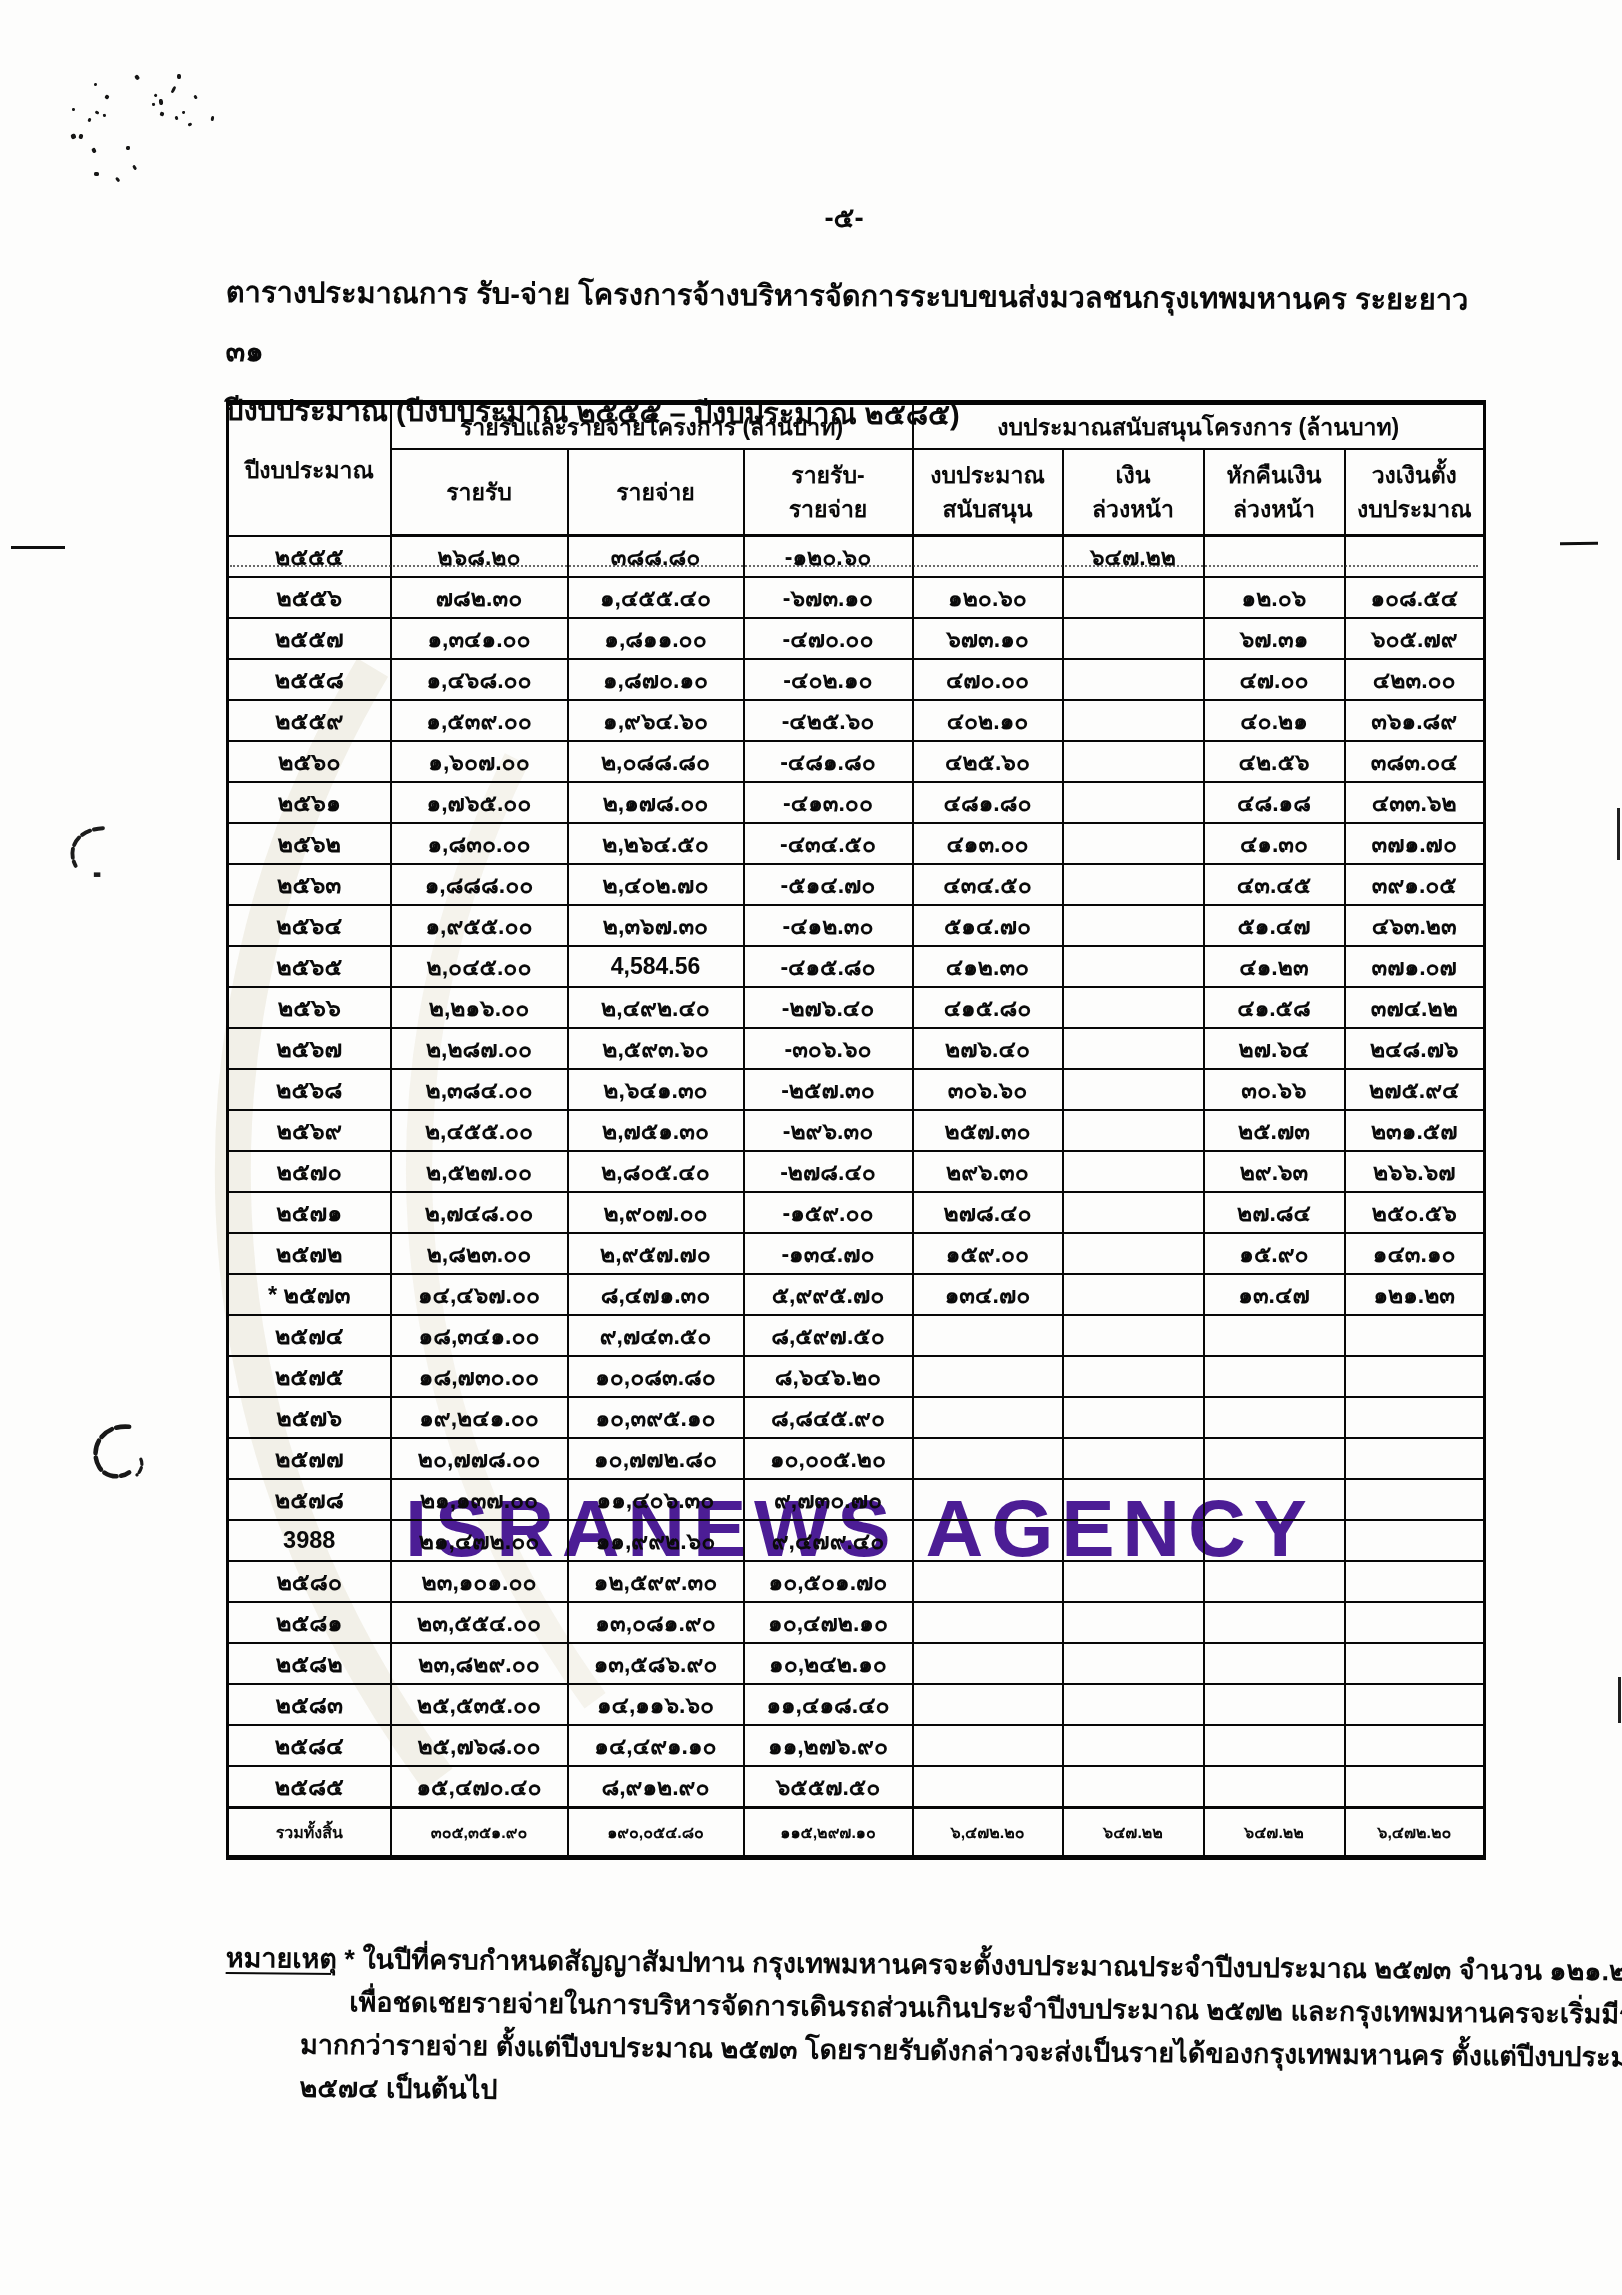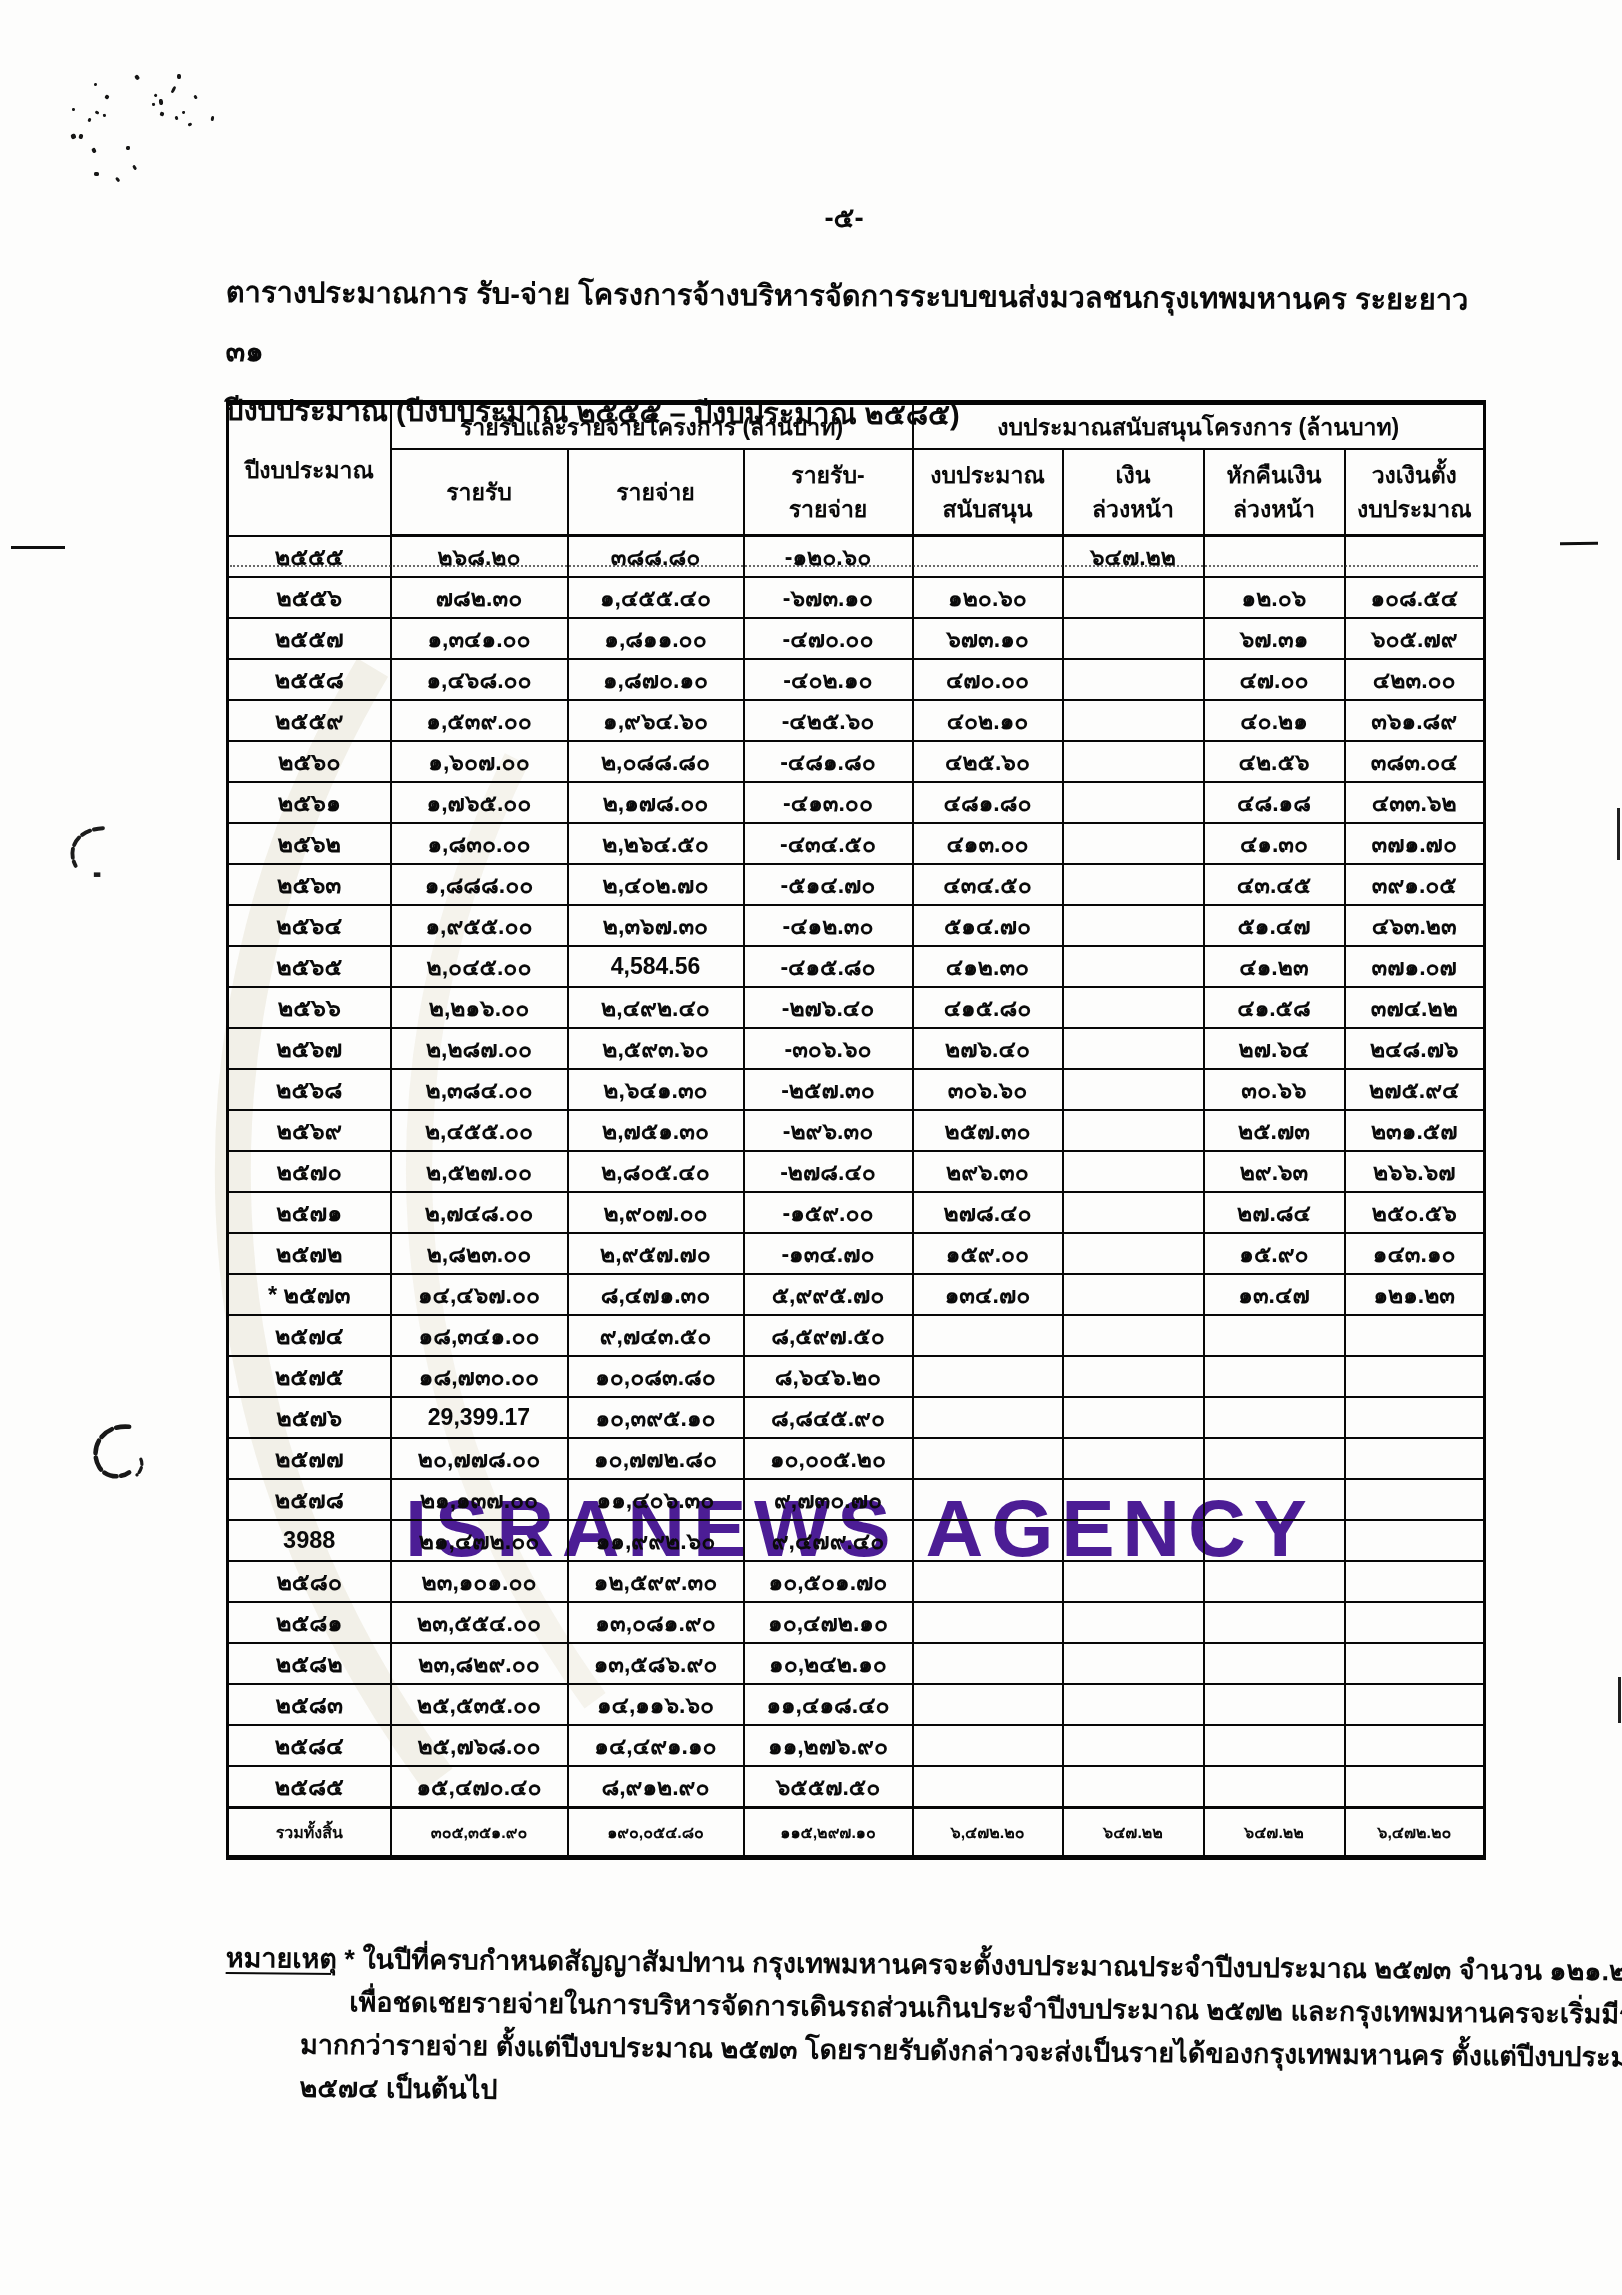--- a/index.html
+++ b/index.html
@@ -355,21 +355,21 @@
           <td>๑๘,๗๓๐.๐๐</td>
           <td>๑๐,๐๘๓.๘๐</td>
           <td>๘,๖๔๖.๒๐</td>
           <td>&nbsp;</td>
           <td>&nbsp;</td>
           <td>&nbsp;</td>
           <td>&nbsp;</td>
         </tr>
         <tr>
           <td class="year-cell">๒๕๗๖</td>
-          <td>29,399.17</td>
+          <td>๑๙,๒๔๑.๐๐</td>
           <td>๑๐,๓๙๕.๑๐</td>
           <td>๘,๘๔๕.๙๐</td>
           <td>&nbsp;</td>
           <td>&nbsp;</td>
           <td>&nbsp;</td>
           <td>&nbsp;</td>
         </tr>
         <tr>
           <td class="year-cell">๒๕๗๗</td>
           <td>๒๐,๗๗๘.๐๐</td>

